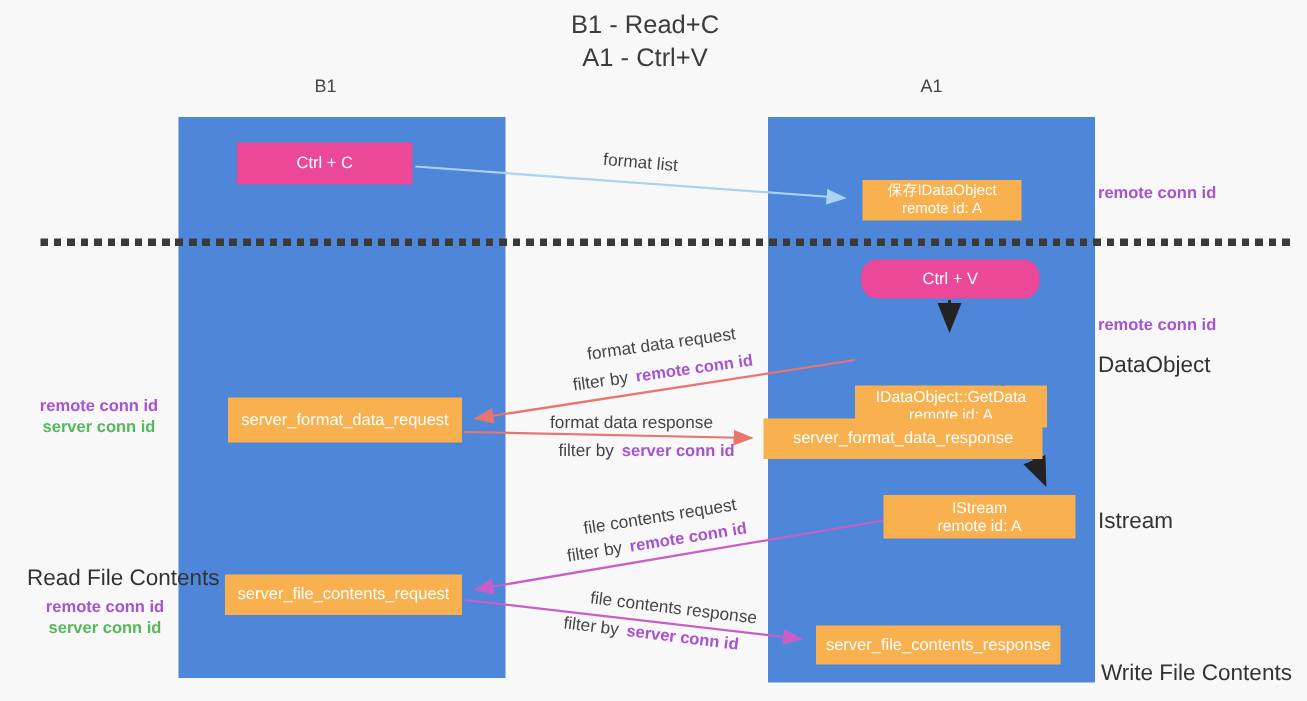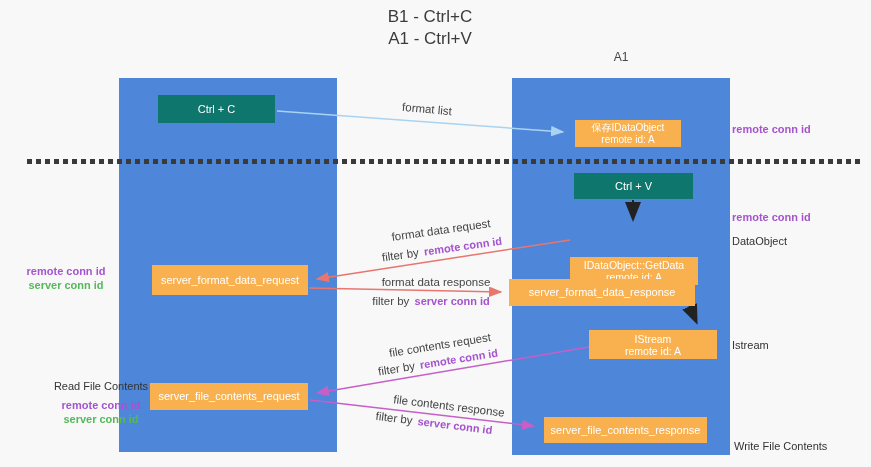--- a/index.html
+++ b/index.html
@@ -20,43 +20,44 @@
   .column{top:78px;width:218px;background:#4e86d9;}
   .column.left{left:119px;height:374px;}
   .column.right{left:512px;height:377px;}
   
   .divider{left:27px;top:159px;width:833px;height:5px;
            background:repeating-linear-gradient(90deg,#3a3a3a 0 5px,transparent 5px 9px);}
   
   .box{display:flex;flex-direction:column;align-items:center;justify-content:center;
        text-align:center;color:#fff;font-size:11px;line-height:13px;white-space:nowrap;}
   .box.orange{background:#f9b04e;}
-  .box.green{background:#0f766e;}
+  .box.green{background:#ec4899;}
   
   svg.arrows{left:0;top:0;}
   
   .edge-label{transform:translate(-50%,-50%) rotate(var(--rot,0deg));
               font-size:11.5px;color:#454545;white-space:nowrap;}
   .edge-label .key{font-weight:bold;margin-left:2px;}
   
-  .side-label{font-size:11px;color:#333;white-space:nowrap;}
+  .side-label{font-size:15px;color:#333;white-space:nowrap;}
   .purple{color:#a653cf;font-weight:bold;font-size:11px;}
   .greentx{color:#55b85a;font-weight:bold;font-size:11px;}
   .stack{text-align:center;}
   .stack div{line-height:14px;}
 </style>
 </head>
 <body>
 
 <div class="abs title">
-  <div>B1 - Ctrl+C</div>
+  <div>B1 - Read+C</div>
   <div>A1 - Ctrl+V</div>
 </div>
 
 <div class="abs col-header" style="left:108px;">
+  <div>B1</div>
 </div>
 <div class="abs col-header" style="left:512px;">
   <div>A1</div>
 </div>
 
 <div class="abs column left"></div>
 <div class="abs column right"></div>
 
 <div class="abs divider"></div>
 
@@ -86,21 +87,21 @@
 
 <div class="abs box green" style="left:158px;top:95px;width:117px;height:28px;">
   <div>Ctrl + C</div>
 </div>
 
 <div class="abs box orange" style="left:575px;top:120px;width:106px;height:27px;font-size:10px;line-height:12px;">
   <div>保存IDataObject</div>
   <div>remote id: A</div>
 </div>
 
-<div class="abs box green" style="left:574px;top:173px;width:119px;height:26px;">
+<div class="abs box green" style="left:574px;top:173px;width:119px;height:26px;border-radius:11px;">
   <div>Ctrl + V</div>
 </div>
 
 <div class="abs box orange" style="left:570px;top:227px;width:128px;height:28px;font-size:10.5px;line-height:12px;margin-top:30px;">
   <div>IDataObject::GetData</div>
   <div>remote id: A</div>
 </div>
 
 <div class="abs box orange" style="left:152px;top:265px;width:156px;height:30px;justify-content:center;">
   <div>server_format_data_request</div>
@@ -124,21 +125,21 @@
 </div>
 
 <div class="abs edge-label" style="left:427px;top:109px;--rot:5deg;">format list</div>
 
 <div class="abs edge-label" style="left:441px;top:230px;--rot:-8deg;">format data request</div>
 <div class="abs edge-label" style="left:442px;top:249px;--rot:-8deg;">
   <span>filter by</span>
   <span class="key purple">remote conn id</span>
 </div>
 
-<div class="abs edge-label" style="left:436px;top:282px;">format data response</div>
+<div class="abs edge-label" style="left:421px;top:282px;">format data response</div>
 <div class="abs edge-label" style="left:431px;top:301px;">
   <span>filter by</span>
   <span class="key purple">server conn id</span>
 </div>
 
 <div class="abs edge-label" style="left:440px;top:345px;--rot:-9deg;">file contents request</div>
 <div class="abs edge-label" style="left:438px;top:362px;--rot:-9deg;">
   <span>filter by</span>
   <span class="key purple">remote conn id</span>
 </div>
@@ -153,17 +154,17 @@
 <div class="abs side-label purple" style="left:732px;top:211px;">remote conn id</div>
 <div class="abs side-label" style="left:732px;top:235px;">DataObject</div>
 <div class="abs side-label" style="left:732px;top:339px;">Istream</div>
 <div class="abs side-label" style="left:734px;top:440px;">Write File Contents</div>
 
 <div class="abs stack" style="left:20px;top:264px;width:92px;">
   <div class="purple">remote conn id</div>
   <div class="greentx">server conn id</div>
 </div>
 
-<div class="abs stack" style="left:18px;top:379px;width:104px;margin-left:31px;">
+<div class="abs stack" style="left:18px;top:379px;width:104px;">
   <div class="side-label" style="position:static;">Read File Contents</div>
   <div class="purple" style="margin-top:5px;">remote conn id</div>
   <div class="greentx">server conn id</div>
 </div>
 
 </body></html>

